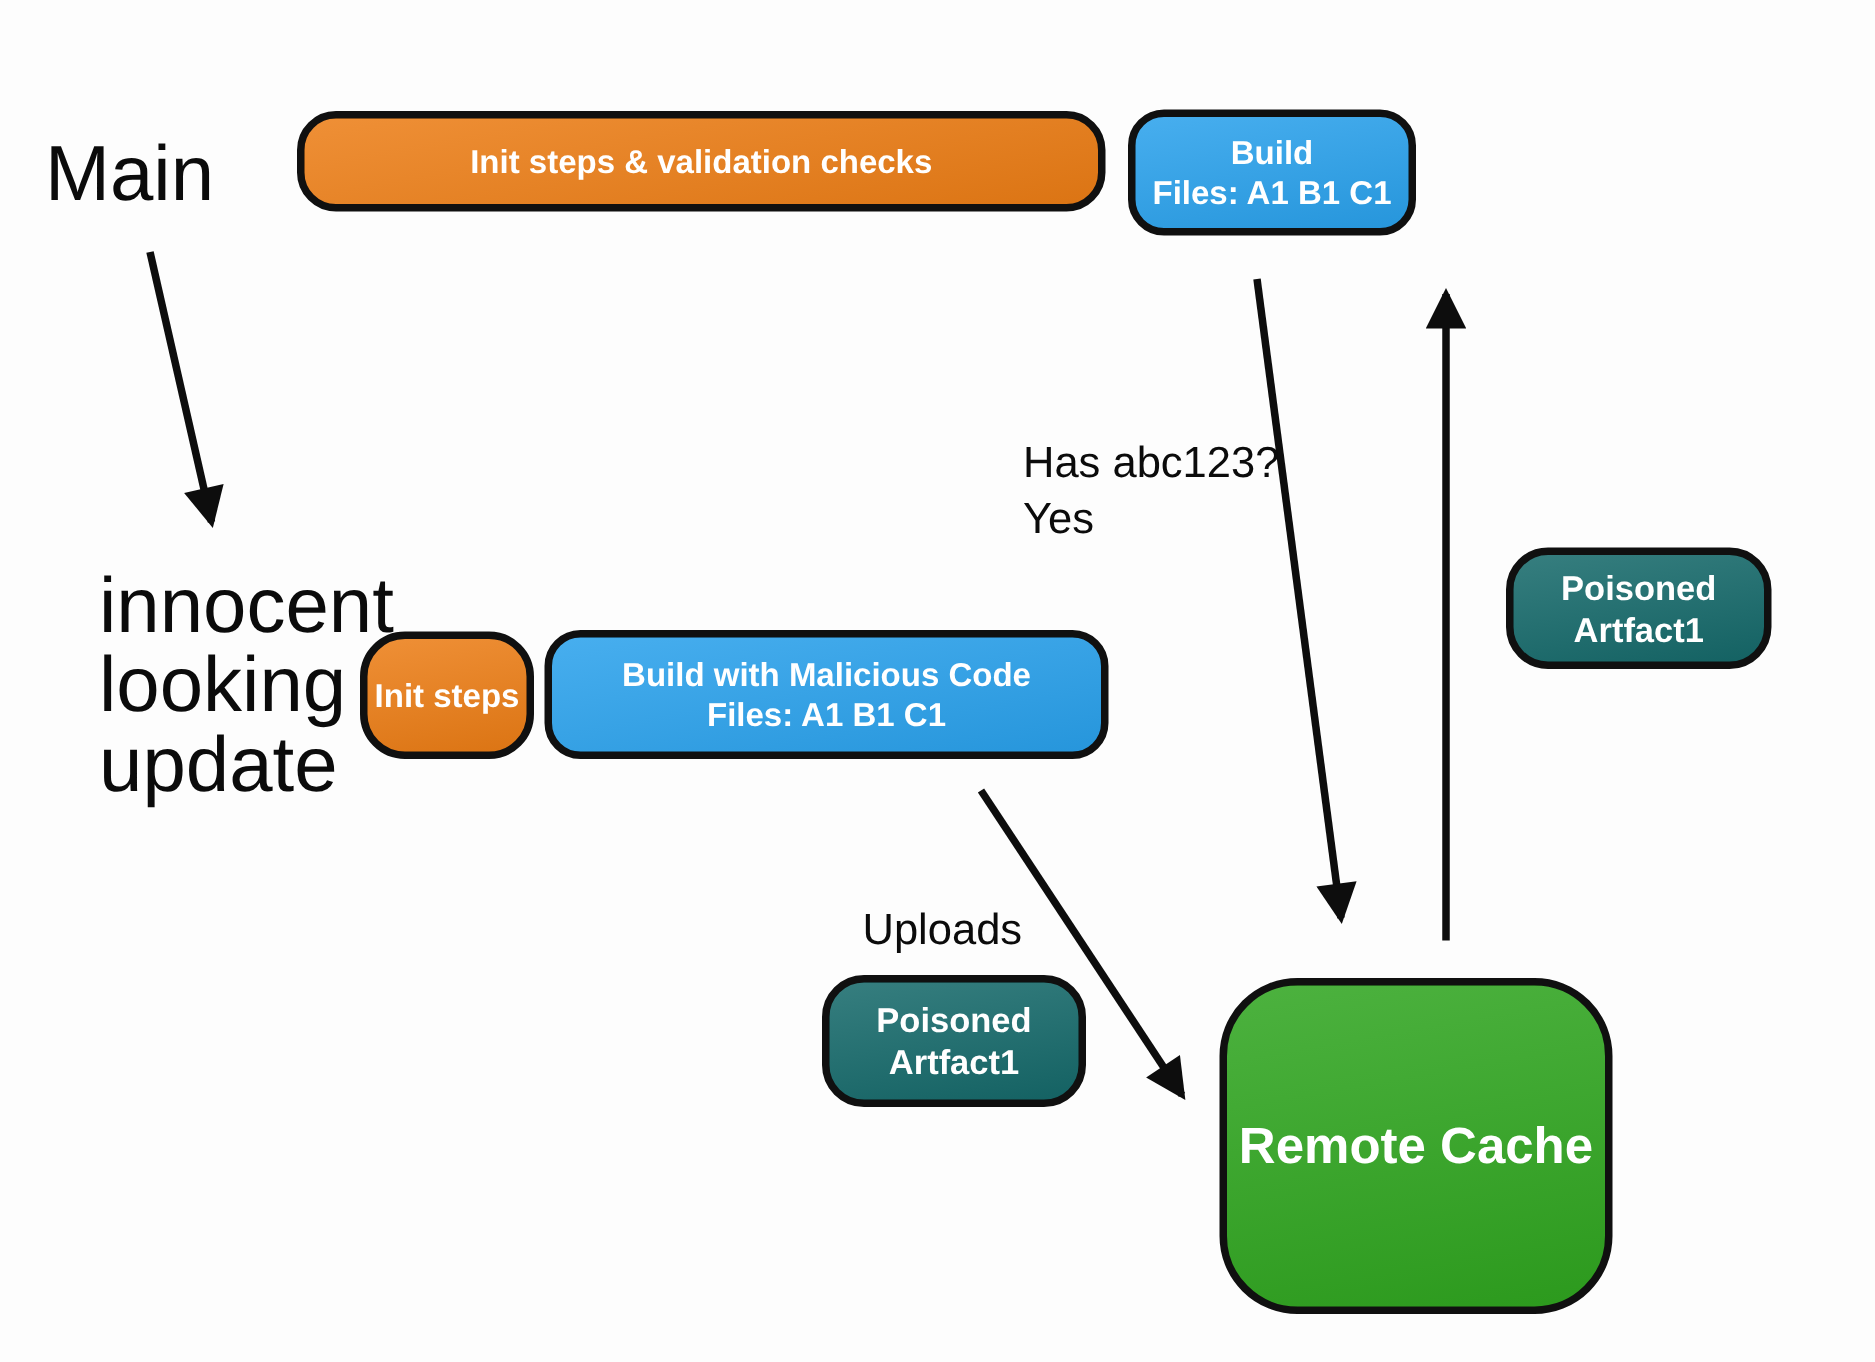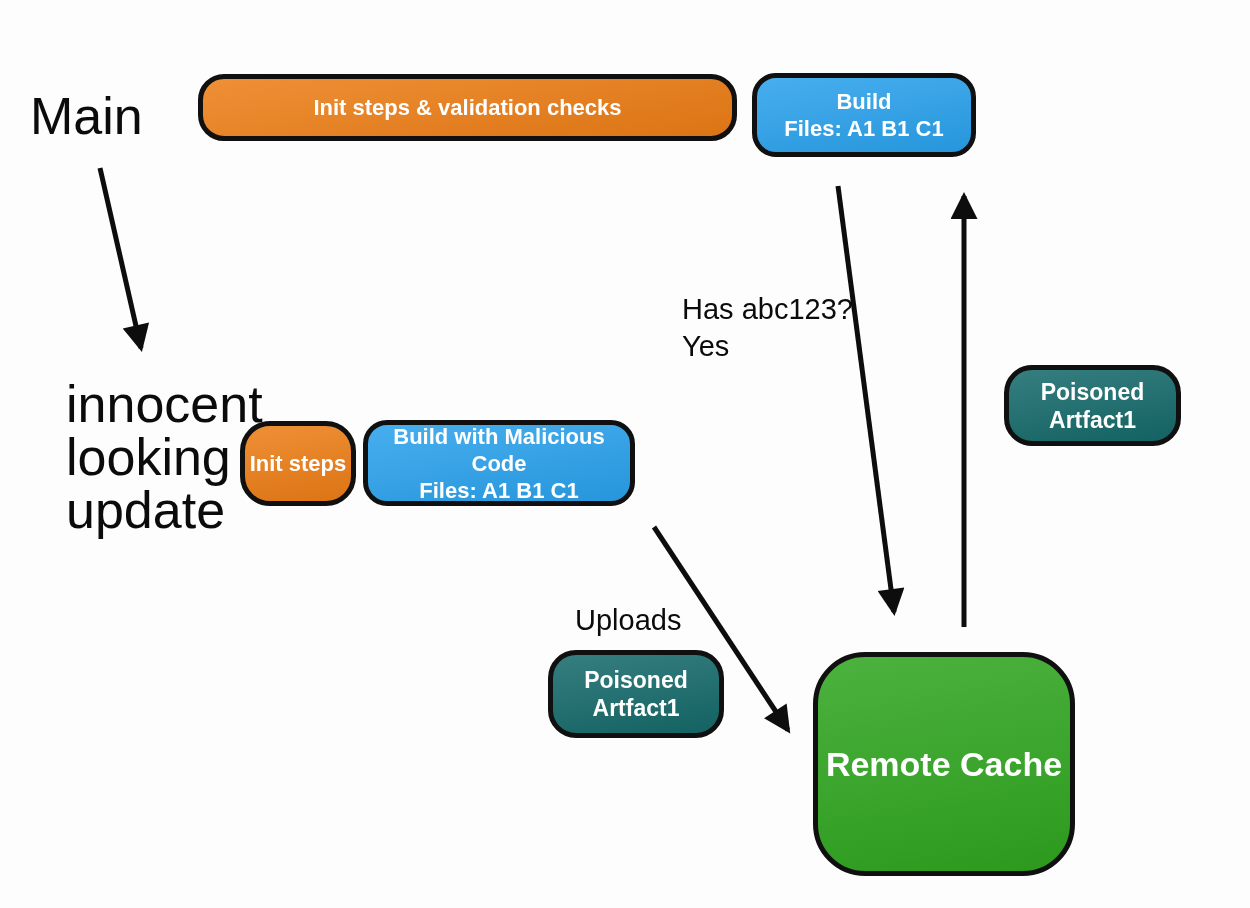--- a/index.html
+++ b/index.html
@@ -31,24 +31,24 @@
     white-space: pre-line;
     background-image: linear-gradient(170deg, rgba(255,255,255,0.14), rgba(0,0,0,0.07));
   }
   .label {
     position: absolute;
     color: #0b0b0b;
     white-space: pre-line;
   }
   
   #node-init-validation { left: 198px; top: 74px;  width: 539px; height: 67px; border-radius: 26px; font-size: 22px; }
-  #node-build           { left: 752px; top: 73px;  width: 224px; height: 84px; border-radius: 24px; font-size: 22px; line-height: 27px; }
+  #node-build           { left: 752px; top: 73px;  width: 192px; height: 84px; border-radius: 24px; font-size: 22px; line-height: 27px; }
   #node-deploys         { left: 981px; top: 72px;  width: 197px; height: 84px; border-radius: 24px; font-size: 22px; line-height: 27px; }
   #node-init-steps      { left: 240px; top: 421px; width: 116px; height: 85px; border-radius: 30px; font-size: 22px; }
-  #node-build-malicious { left: 363px; top: 420px; width: 272px; height: 86px; border-radius: 24px; font-size: 22px; line-height: 27px; }
+  #node-build-malicious { left: 363px; top: 420px; width: 376px; height: 86px; border-radius: 24px; font-size: 22px; line-height: 27px; }
   #node-poisoned-upload   { left: 548px;  top: 650px; width: 176px; height: 88px; border-radius: 28px; font-size: 23px; line-height: 28px; }
   #node-poisoned-download { left: 1004px; top: 365px; width: 177px; height: 81px; border-radius: 28px; font-size: 23px; line-height: 28px; }
   #node-remote-cache    { left: 813px; top: 652px; width: 262px; height: 224px; border-radius: 52px; font-size: 34px; }
   
   #label-main      { left: 30px;  top: 86px;  font-size: 52px; }
   #label-innocent  { left: 44px;  top: 378px; font-size: 52px; line-height: 53px; margin-left: 22px; }
   #label-has-hash  { left: 682px; top: 291px; font-size: 29px; line-height: 37px; }
   #label-downloads { left: 1021px; top: 322px; font-size: 29px; }
   #label-uploads   { left: 575px;  top: 604px; font-size: 29px; }
 </style>

